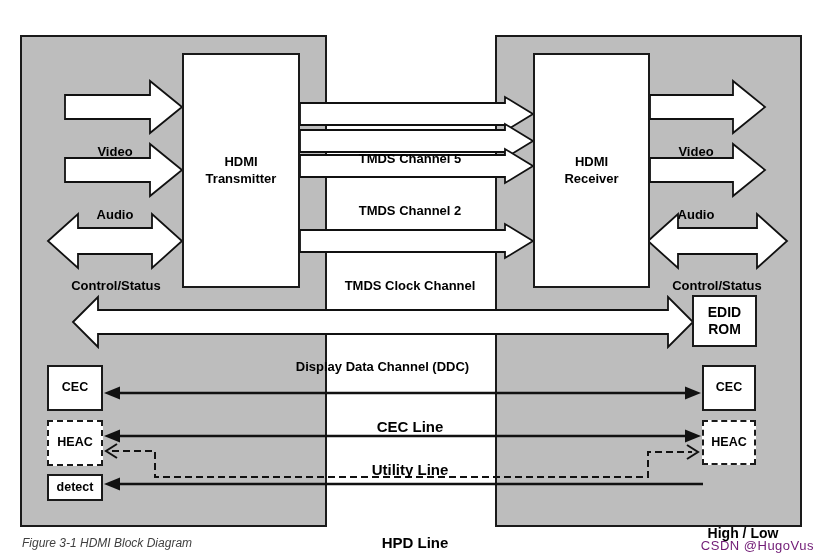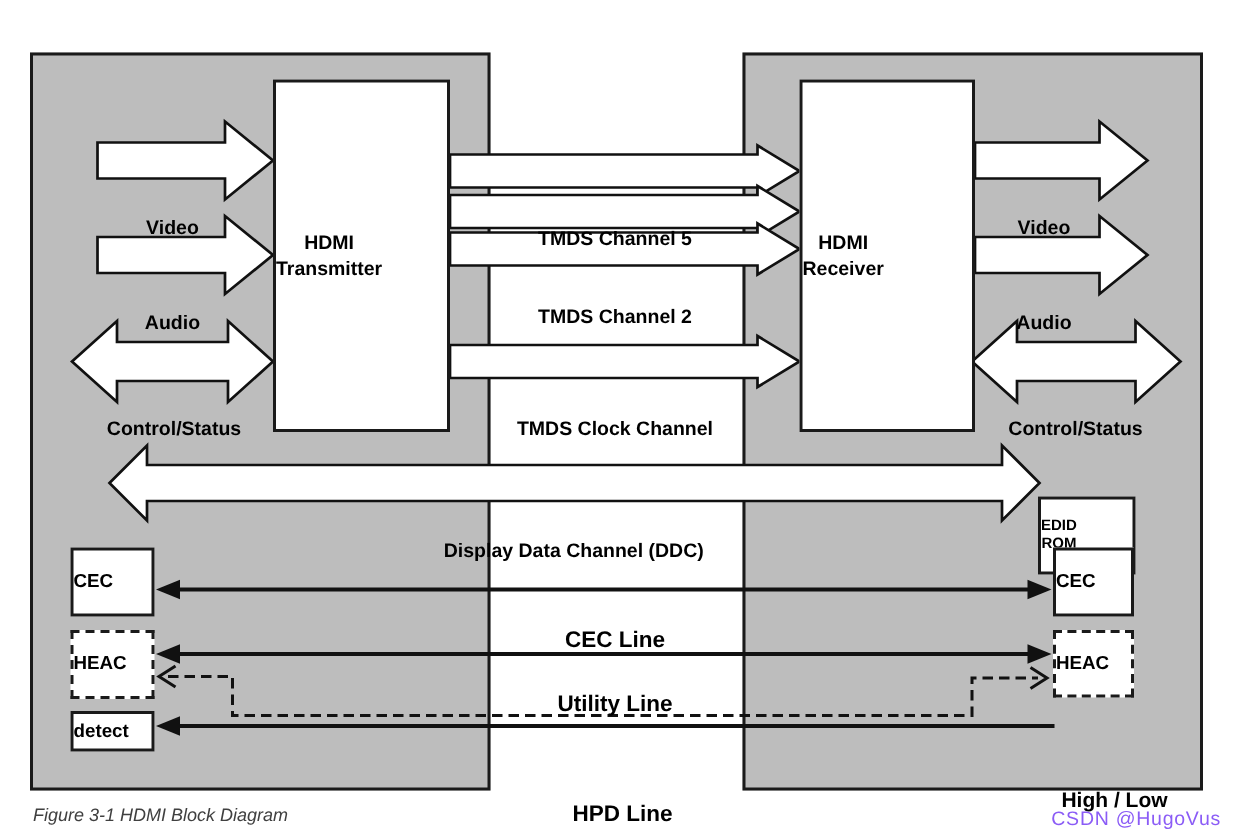--- a/index.html
+++ b/index.html
@@ -6,40 +6,40 @@
   #stage{
     position:relative;width:834px;height:560px;background:#ffffff;overflow:hidden;
     font-family:"Liberation Sans",sans-serif;color:#000;
   }
   .panel{
     position:absolute;background:#bdbdbd;border:2px solid #1a1a1a;box-sizing:border-box;
   }
   #shapes{position:absolute;left:0;top:0;width:834px;height:560px;}
   .wbox{
     position:absolute;background:#ffffff;border:2px solid #1a1a1a;box-sizing:border-box;
-    display:flex;align-items:center;
+    display:flex;align-items:center;justify-content:center;
     font-weight:bold;font-size:12.5px;line-height:1.25;
   }
   .wbox.dashed{border-style:dashed;}
   .two-line{white-space:pre-line;text-align:center;}
   .lbl{
     position:absolute;display:flex;align-items:center;justify-content:center;
     font-weight:bold;font-size:13px;white-space:nowrap;margin-top:44px;
   }
   .lbl.plain{font-weight:bold;font-size:15px;}
   .arrow{fill:#ffffff;stroke:#111111;stroke-width:1.8;}
   .wire{stroke:#111111;stroke-width:2.6;}
   .wirehead{fill:#111111;stroke:none;}
   .dashedwire{stroke:#111111;stroke-width:2;fill:none;stroke-dasharray:7 4;}
   .chev{stroke:#111111;stroke-width:2;fill:none;}
   #caption{
     position:absolute;left:22px;top:536px;font-style:italic;font-size:12px;color:#404040;
   }
   #watermark{
-    position:absolute;right:20px;top:538px;font-size:13px;color:#8b5cf6;letter-spacing:0.5px;
+    position:absolute;right:20px;top:538px;font-size:13px;color:#701a75;letter-spacing:0.5px;
   }
 </style>
 </head>
 <body>
 
 <div id="stage">
 
   <div class="panel" style="left:20px;top:35px;width:307px;height:492px;"></div>
   <div class="panel" style="left:495px;top:35px;width:307px;height:492px;"></div>
 
@@ -77,21 +77,21 @@
   </svg>
 
   <div class="wbox two-line" style="left:182px;top:53px;width:118px;height:235px;font-size:13px;">
     <span class="two-line">HDMI
 Transmitter</span>
   </div>
   <div class="wbox two-line" style="left:533px;top:53px;width:117px;height:235px;font-size:13px;">
     <span class="two-line">HDMI
 Receiver</span>
   </div>
-  <div class="wbox two-line" style="left:692px;top:295px;width:65px;height:52px;font-size:10px;margin-top:36px;">
+  <div class="wbox two-line" style="left:692px;top:295px;width:65px;height:52px;font-size:14px;">
     <span class="two-line">EDID
 ROM</span>
   </div>
   <div class="wbox" style="left:47px;top:365px;width:56px;height:46px;">
     <span>CEC</span>
   </div>
   <div class="wbox" style="left:702px;top:365px;width:54px;height:46px;">
     <span>CEC</span>
   </div>
   <div class="wbox dashed" style="left:47px;top:420px;width:56px;height:46px;">

